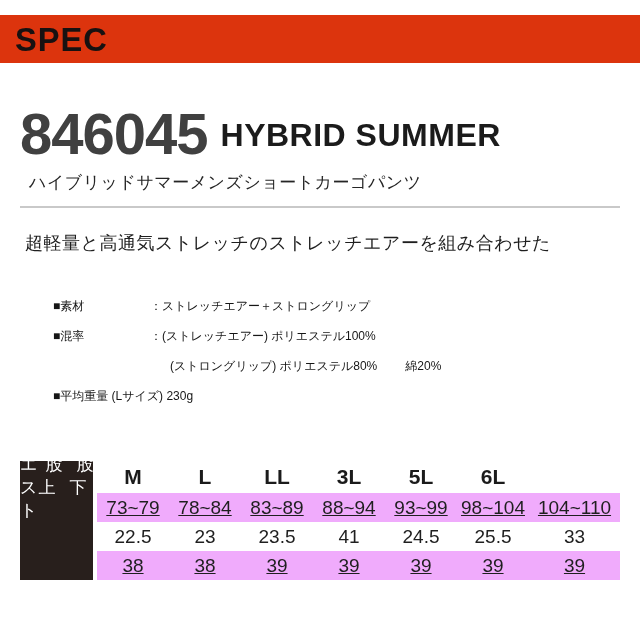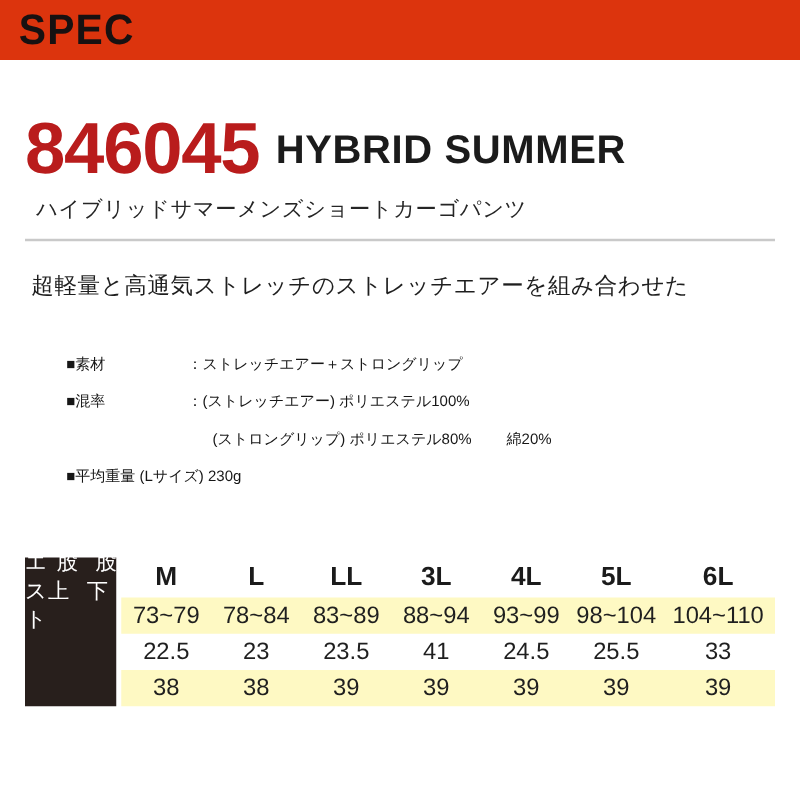--- a/index.html
+++ b/index.html
@@ -10,40 +10,41 @@
     -webkit-font-smoothing:antialiased;
   }
 
   
   .banner {
     height:48px;
     background:#DC340D;
     display:flex;
     align-items:center;
     padding-left:15px;
+    margin-top:15px;
   }
   .banner-label {
     font-size:34px;
     font-weight:600;
     letter-spacing:1px;
     color:#171111;
     line-height:1;
     transform:scaleX(.96);
     transform-origin:left center;
   }
 
   
   .title-wrap { margin:42px 20px 0 20px; }
   .title-line { display:flex; align-items:baseline; gap:13px; }
   .product-code {
     font-size:58px;
     font-weight:700;
     letter-spacing:-1px;
     line-height:1;
-    color:#b91c1c;
+    color:#404040;
   }
   .product-name {
     font-size:32px;
     font-weight:700;
     letter-spacing:.5px;
     line-height:1;
     position:relative;
     top:-8px;
     color:#1b1b1b;
   }
@@ -101,21 +102,21 @@
   .tbl-data { flex:1; margin-left:4px; display:flex; flex-direction:column; }
   .tbl-row {
     display:grid;
     grid-template-columns:repeat(6,72px) 1fr;
     align-items:center;
     text-align:center;
     height:29px;
   }
   .tbl-row.header { height:32px; font-weight:700; font-size:21px; color:#1b1b1b; }
   .tbl-row.data { font-size:19px; color:#1f1f1f; }
-  .tbl-row.stripe { background:#fef9c3; }
+  .tbl-row.stripe { background:#f0abfc;text-decoration:underline; }
 </style>
 </head>
 <body>
 
 <header class="banner">
   <span class="banner-label">SPEC</span>
 </header>
 
 <section class="title-wrap">
   <div class="title-line">
@@ -155,21 +156,20 @@
     <div class="row-label">ウエスト</div>
     <div class="row-label wide">股上</div>
     <div class="row-label wide">股下</div>
   </div>
   <div class="tbl-data">
     <div class="tbl-row header">
       <span>M</span>
       <span>L</span>
       <span>LL</span>
       <span>3L</span>
-      <span>4L</span>
       <span>5L</span>
       <span>6L</span>
     </div>
     <div class="tbl-row data stripe">
       <span>73~79</span>
       <span>78~84</span>
       <span>83~89</span>
       <span>88~94</span>
       <span>93~99</span>
       <span>98~104</span>

